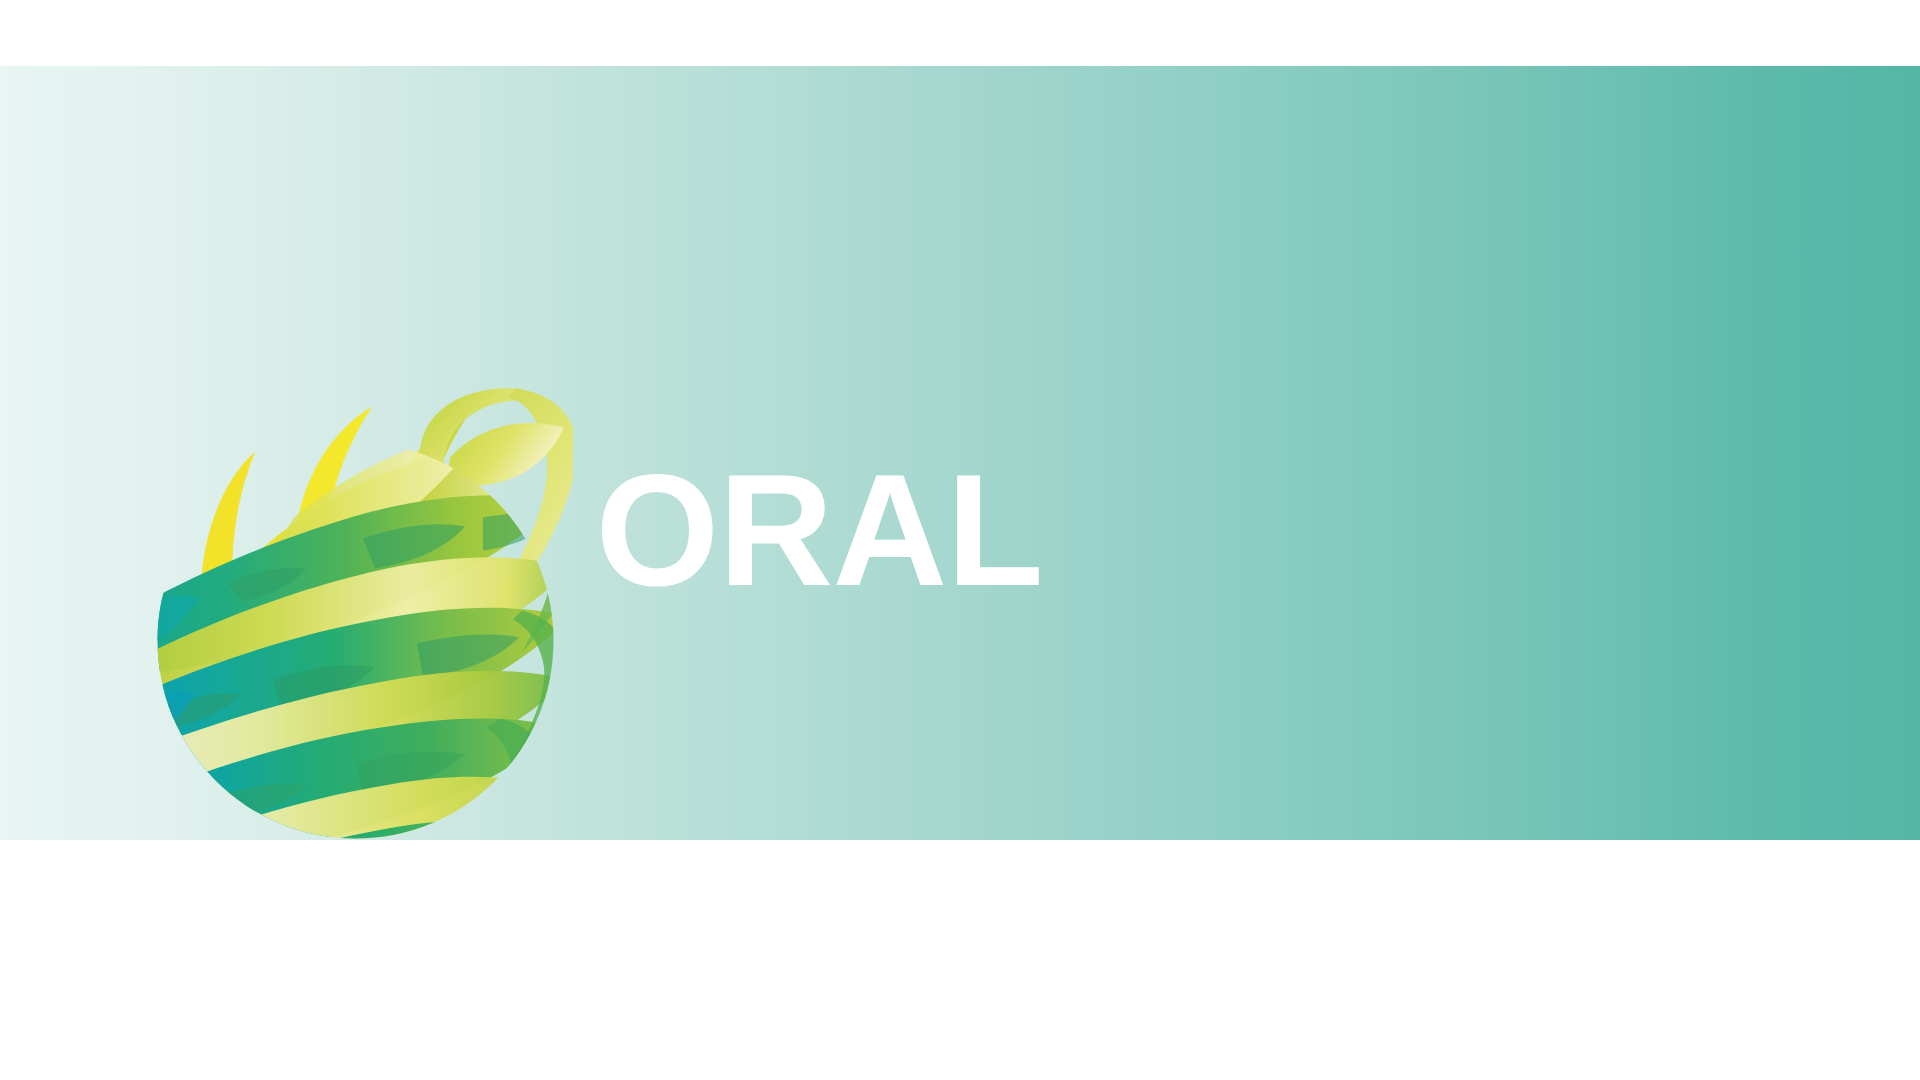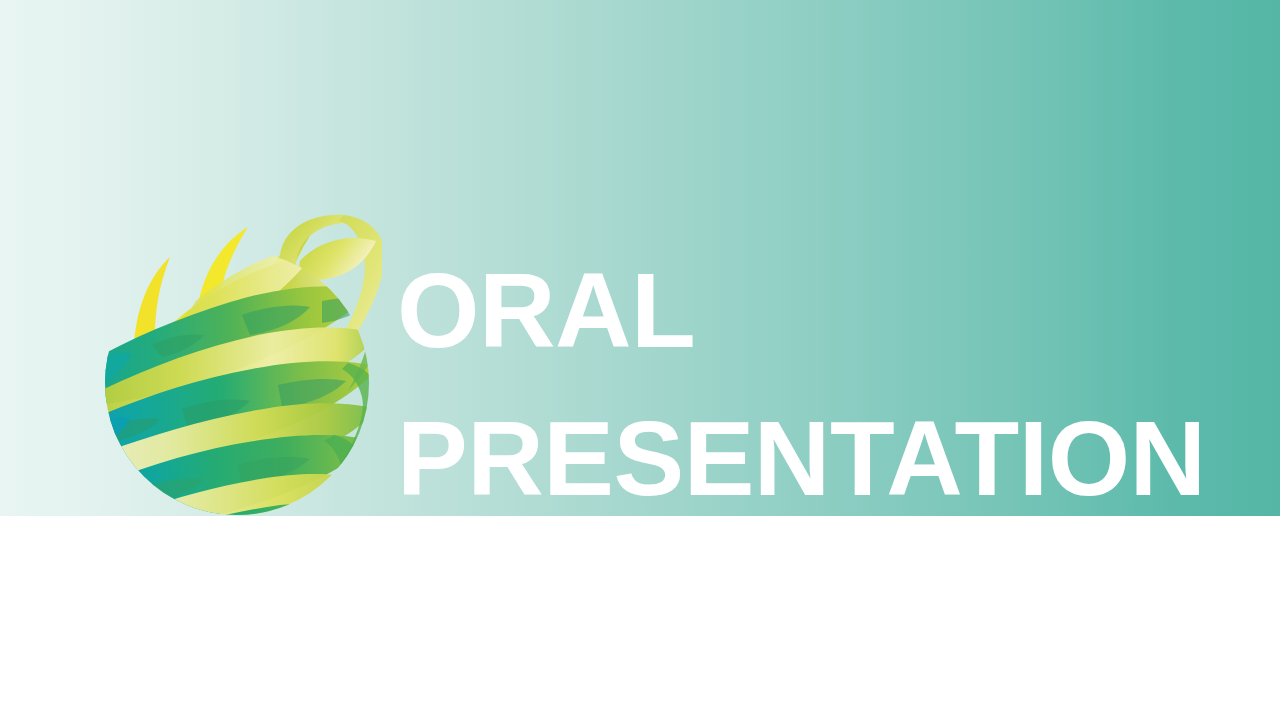--- a/index.html
+++ b/index.html
@@ -23,20 +23,21 @@
         #e8f5f2 0%,
         #e4f3f0 6%,
         #d4ebe6 18%,
         #bfe2db 32%,
         #a7d8cf 48%,
         #8ecec3 64%,
         #74c4b6 80%,
         #5cbaab 92%,
         #55b6a6 100%);
     overflow: hidden;
+    margin-top: 44px;
   }
 
   
   #logo-wrap {
     position: absolute;
     left: 92px;
     top: 193px;
     width: 290px;
     height: 325px;
   }
@@ -228,16 +229,15 @@
           <path d="M6 294 C20 288 34 288 44 292 C36 306 22 316 8 320 Z" fill="#0ba2ad" opacity="0.9"></path>
           <path d="M30 344 C44 338 58 338 68 342 C60 354 46 364 32 368 Z" fill="#17a893" opacity="0.9"></path>
 
         </g>
       </g>
     </svg>
   </div>
 
   <div id="title-block">
     <span id="title-line-1" class="title-line">ORAL</span>
-    <span id="title-line-2" class="title-line">PRESENTATION</span>
   </div>
 
 </div>
 
 </body></html>

